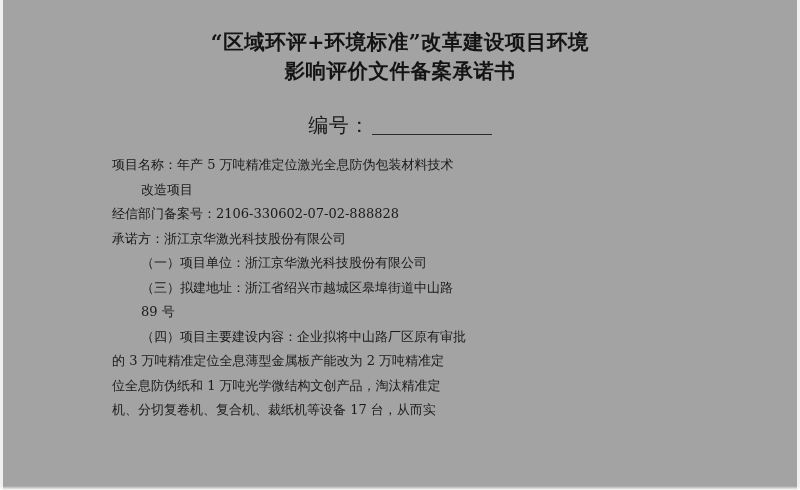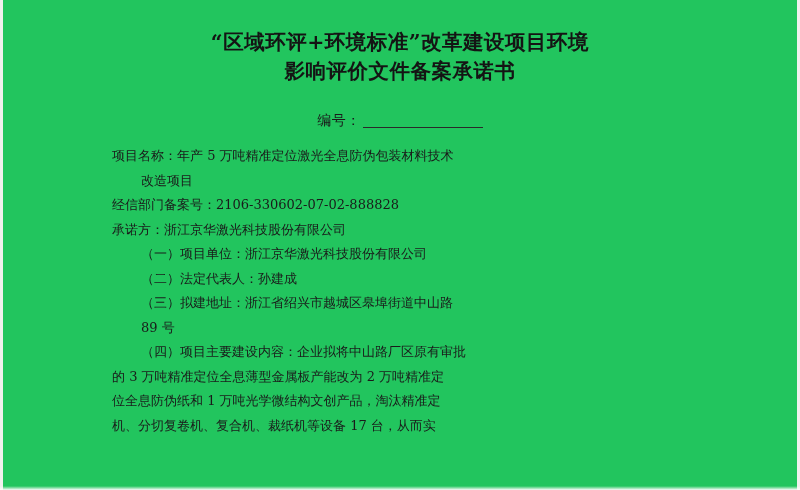--- a/index.html
+++ b/index.html
@@ -11,40 +11,40 @@
     height: 490px;
     background: #ffffff;
     font-family: "DejaVu Serif", "Liberation Serif", serif;
     color: #1a1a1a;
     overflow: hidden;
   }
   .page {
     position: relative;
     width: 800px;
     height: 490px;
-    background: #22c55e;
+    background: #a3a3a3;
     box-sizing: border-box;
     padding: 18px 112px 0 112px;
   }
   .title-block {
     text-align: center;
     margin-top: 10px;
     margin-bottom: 26px;
   }
   .title-line {
     font-size: 20.5px;
     font-weight: bold;
     letter-spacing: 0.5px;
     line-height: 29px;
     color: #141414;
   }
   .code-line {
     margin-top: 10px;
     text-align: center;
-    font-size: 14px;
+    font-size: 20px;
     letter-spacing: 0.5px;
   }
   .code-line .underline {
     display: inline-block;
     min-width: 120px;
     border-bottom: 1px solid #2a2a2a;
     height: 15px;
     vertical-align: -3px;
     margin-left: 2px;
   }
@@ -118,23 +118,20 @@
     </p>
     <p class="para">
       <span class="p-label">承诺方：</span><span>浙江京华激光科技股份有限公司</span>
     </p>
 
 
     <p class="para indent-2">
       <span>（一）项目单位：</span><span>浙江京华激光科技股份有限公司</span>
     </p>
     <p class="para indent-2">
-      <span>（二）法定代表人：</span><span>孙建成</span>
-    </p>
-    <p class="para indent-2">
       <span>（三）拟建地址：</span><span>浙江省绍兴市越城区皋埠街道中山路</span>
     </p>
     <p class="para indent-2">
       <span>89 号</span>
     </p>
     <p class="para indent-2">
       <span>（四）项目主要建设内容：</span><span>企业拟将中山路厂区原有审批</span>
     </p>
     <p class="para wrap-body">
       <span>的 3 万吨精准定位全息薄型金属板产能改为 2 万吨精准定</span>

